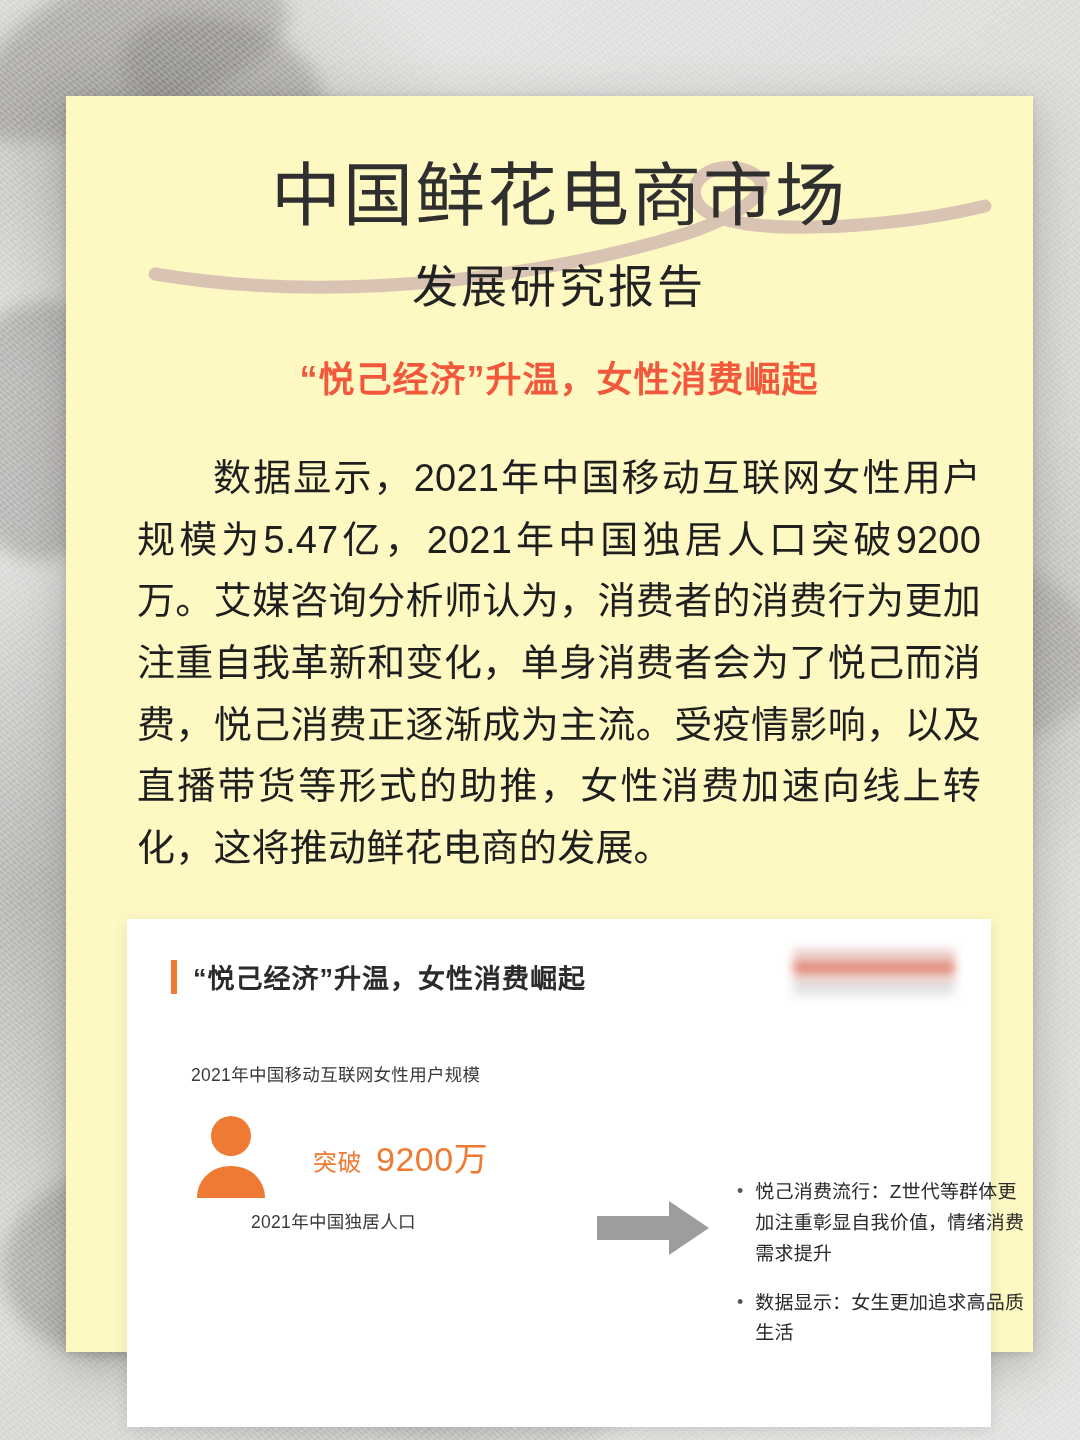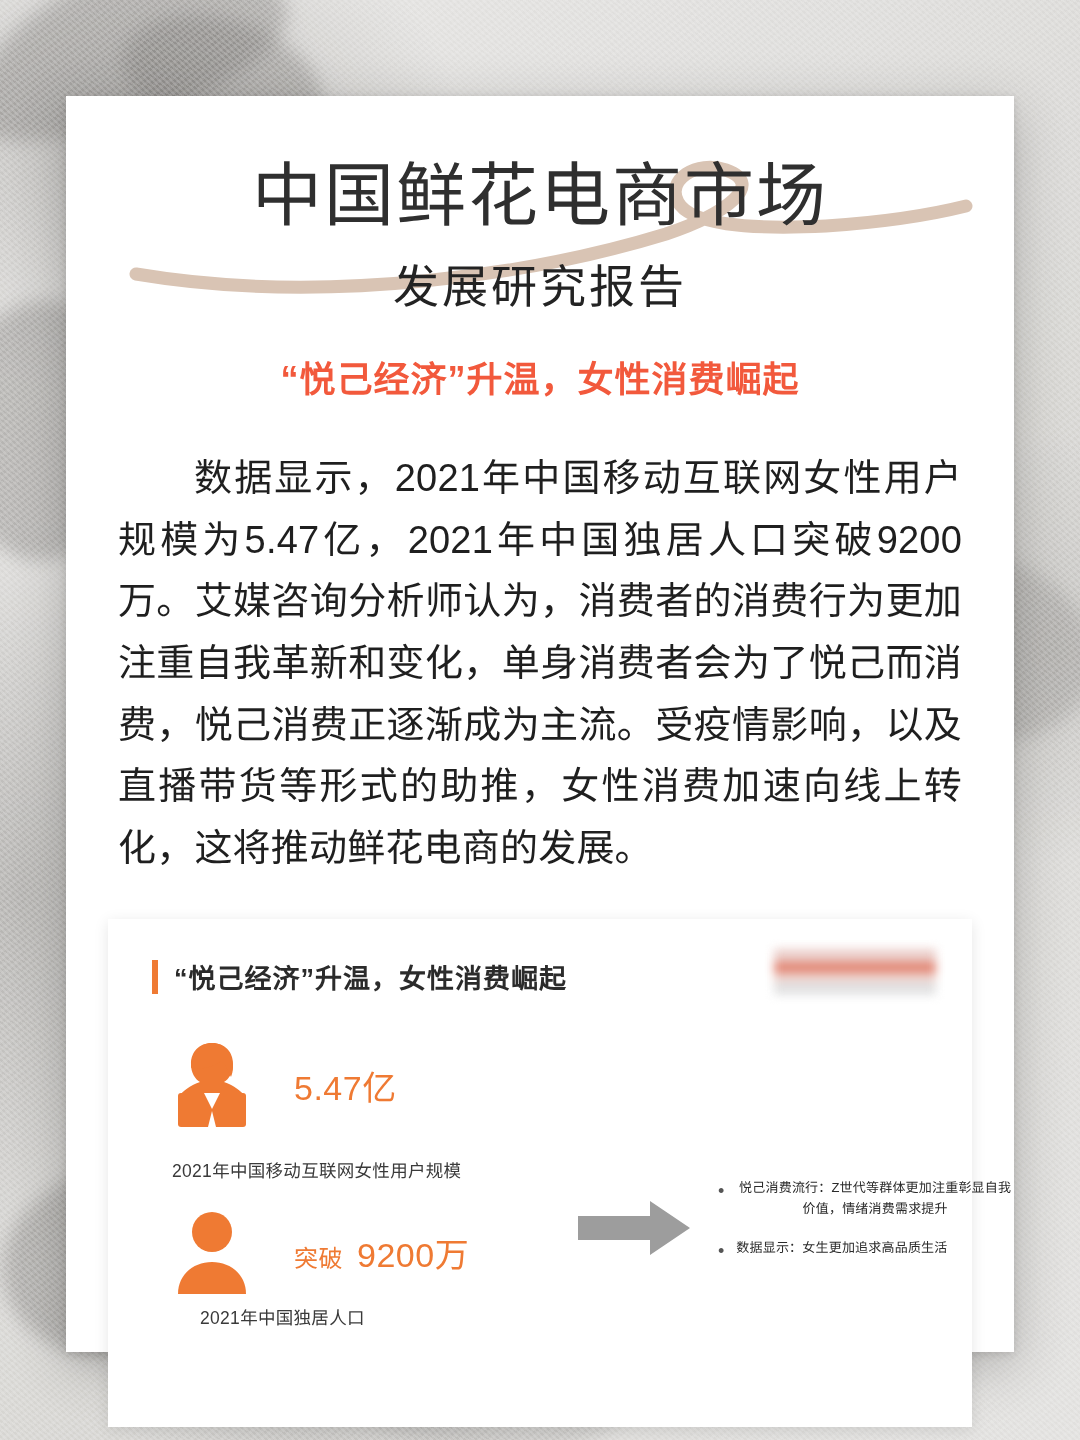--- a/index.html
+++ b/index.html
@@ -48,22 +48,23 @@
   .leaf.l5 { left: 880px;  top: 560px;  width: 220px; height: 170px; border-radius: 50% 50% 40% 60% / 60% 40% 60% 40%; transform: rotate(30deg); opacity: .65; }
   .leaf.l6 { left: 330px;  top: 1330px; width: 300px; height: 120px; border-radius: 60% 40% 50% 50% / 55% 45% 55% 45%; transform: rotate(6deg); opacity: .5; }
 
   
   #card {
     position: absolute;
     left: 66px;
     top: 96px;
     width: 948px;
     height: 1256px;
-    background: #ffffff;
+    background: #fef9c3;
     box-shadow: 0 14px 48px rgba(60,58,56,0.30), 0 2px 8px rgba(60,58,56,0.16);
+    padding-left: 19px;
   }
 
   
   .header-wrap {
     position: relative;
     padding-top: 62px;
     text-align: center;
   }
   .swoosh {
     position: absolute;
@@ -171,21 +172,21 @@
     color: #ef7a33;
     margin-right: 14px;
   }
   .stat-caption {
     font-size: 17.5px;
     color: #3a3a3a;
     margin-top: 24px;
     letter-spacing: .3px;
   }
   .cap-a { margin-left: 8px; }
-  .cap-b { margin-left: 36px; margin-top: 10px; }
+  .cap-b { margin-left: 68px; margin-top: 10px; }
   .stat-block-2 { margin-top: 28px; }
 
   
   .arrow {
     position: absolute;
     left: 470px;
     top: 282px;
     width: 112px;
     height: 54px;
   }
@@ -202,25 +203,24 @@
     margin-bottom: 18px;
   }
   .bullet .dot {
     flex: 0 0 auto;
     margin-right: 12px;
     color: #555;
     font-size: 18px;
     line-height: 1.6;
   }
   .bullet .txt {
-    font-size: 13px;
+    font-size: 19px;
     line-height: 1.62;
     color: #2b2b2b;
     letter-spacing: .2px;
-    text-align: center;
   }
 </style>
 </head>
 <body>
 
 <div id="backdrop">
   <div class="leaf l1"></div>
   <div class="leaf l2"></div>
   <div class="leaf l3"></div>
   <div class="leaf l4"></div>
@@ -245,30 +245,20 @@
 
     <div class="panel-head">
       <div class="panel-bar"></div>
       <div class="panel-title">“悦己经济”升温，女性消费崛起</div>
     </div>
     <div class="logo-blur"></div>
 
     <div class="stats">
 
       <div>
-        <div class="stat-row">
-          <svg width="96" height="96" viewBox="0 0 96 96">
-            <path d="M48 6c-13 0-21 9-21 21 0 9 4 15 9 18-9 3-18 9-21 15h66c-3-6-12-12-21-15 5-3 9-9 9-18 0-12-8-21-21-21z" fill="#ef7a33"></path>
-            <path d="M27 30c0-14 9-24 21-24s21 10 21 24c0 4-1 7-2 10-3-7-6-13-10-16-6 5-16 8-28 8-1-1-2-1-2-2z" fill="#ef7a33"></path>
-            <rect x="14" y="56" width="68" height="34" rx="3" fill="#ef7a33"></rect>
-            <path d="M40 56 L48 72 L56 56 Z" fill="#ffffff"></path>
-            <path d="M48 74 L44 90 L52 90 Z" fill="#ffffff"></path>
-          </svg>
-          <div class="stat-value">5.47亿</div>
-        </div>
         <div class="stat-caption cap-a">2021年中国移动互联网女性用户规模</div>
       </div>
 
       <div class="stat-block-2">
         <div class="stat-row">
           <svg width="96" height="84" viewBox="0 0 96 84">
             <circle cx="48" cy="22" r="20" fill="#ef7a33"></circle>
             <path d="M14 84c0-19 15-32 34-32s34 13 34 32z" fill="#ef7a33"></path>
           </svg>
           <div class="stat-value">

